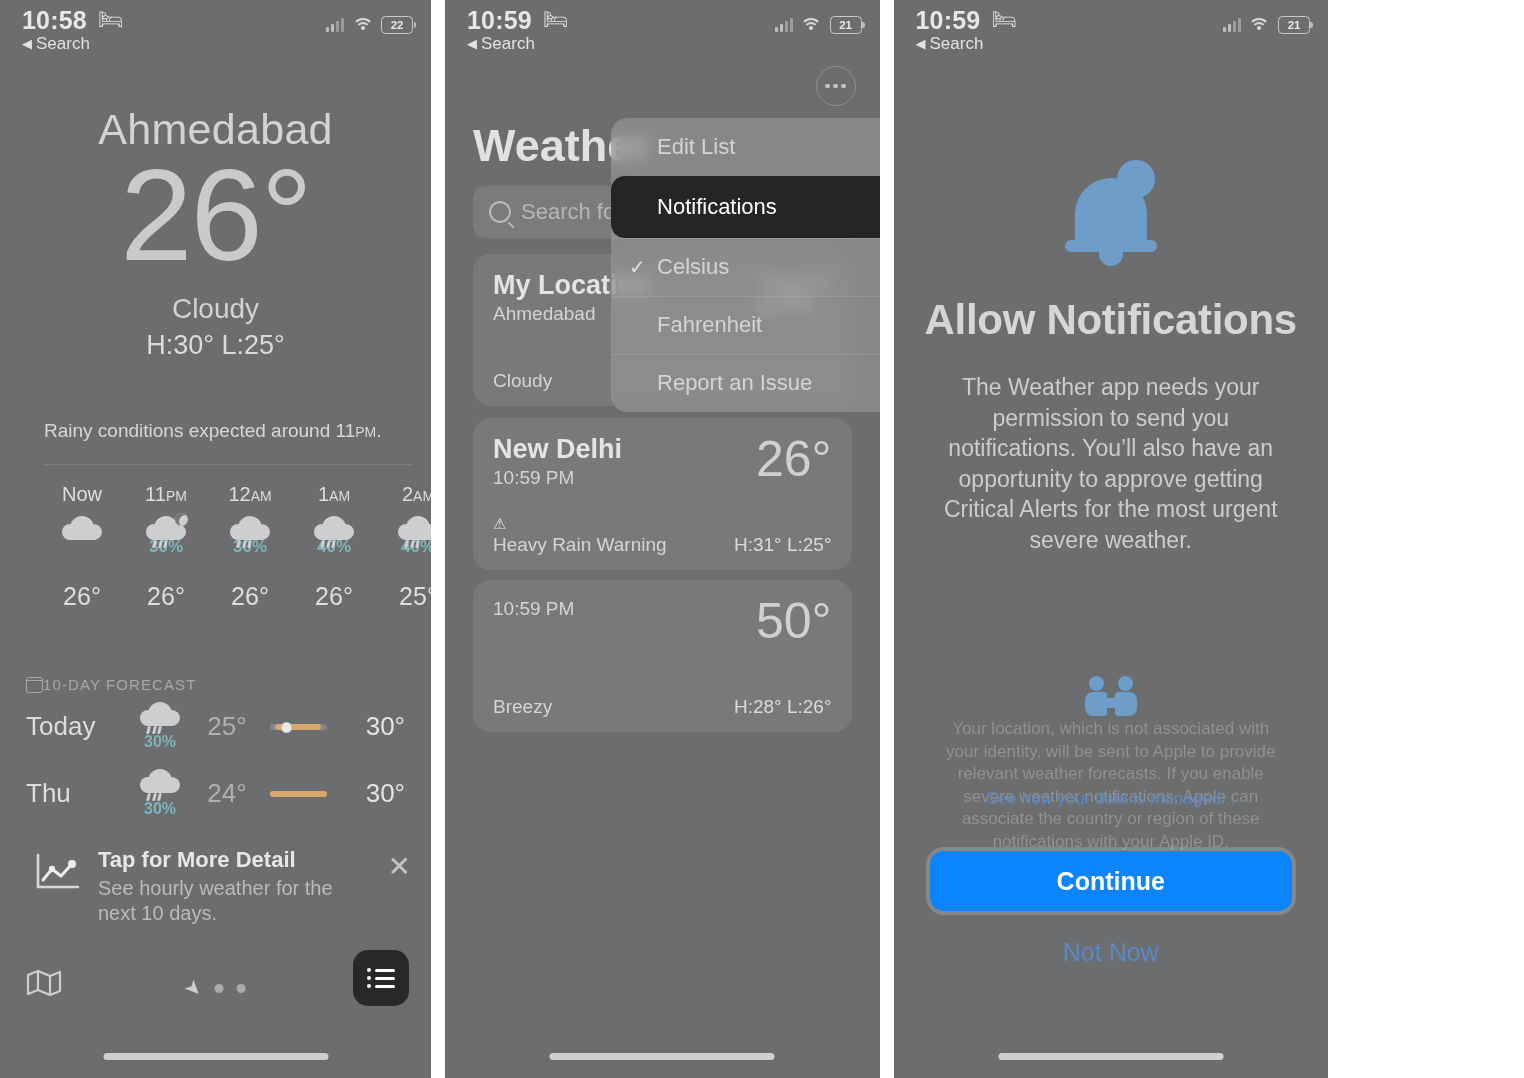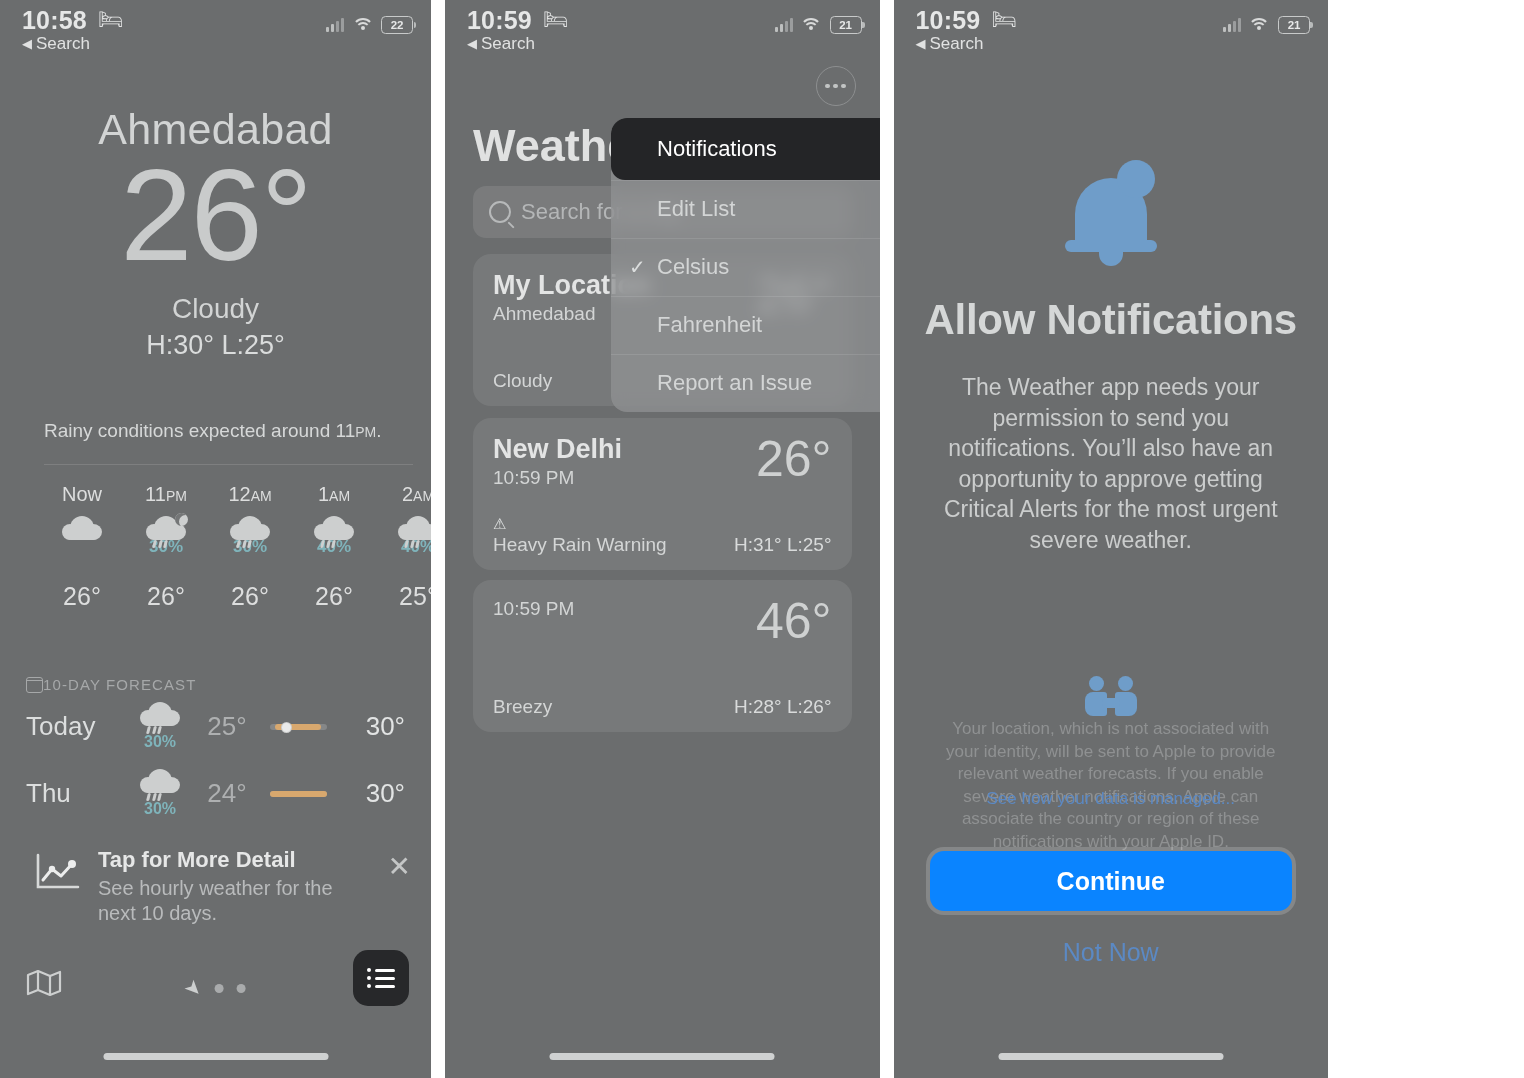--- a/index.html
+++ b/index.html
@@ -461,50 +461,50 @@
           <div class="cc-foot">
             <div class="warn">
               <span class="warnico">⚠</span>
               <span class="cc-cond">Heavy Rain Warning</span>
             </div>
             <div class="cc-hl">H:31°  L:25°</div>
           </div>
         </div>
         <div class="citycard cc-b">
           <div class="cc-sub">10:59 PM</div>
-          <div class="cc-temp">46°</div>
+          <div class="cc-temp">50°</div>
           <div class="cc-foot">
             <div class="warn">
               <span class="cc-cond">Breezy</span>
             </div>
             <div class="cc-hl">H:28°  L:26°</div>
           </div>
         </div>
       </div>
 
 
     <div class="ctxmenu" id="ctx-menu">
+        <div class="ctxitem">
+          <span class="ctx-left">
+            <span class="ctx-check"></span>
+            <span>Edit List</span>
+          </span>
+          <span class="pencil">✎</span>
+        </div>
         <div class="ctxitem sel">
           <span class="ctx-left">
             <span class="ctx-check"></span>
             <span>Notifications</span>
           </span>
           <span class="bell2">
             <span class="bd"></span>
             <span class="bb"></span>
             <span class="bc"></span>
             <span class="bdot"></span>
           </span>
-        </div>
-        <div class="ctxitem">
-          <span class="ctx-left">
-            <span class="ctx-check"></span>
-            <span>Edit List</span>
-          </span>
-          <span class="pencil">✎</span>
         </div>
         <div class="ctxitem">
           <span class="ctx-left">
             <span class="ctx-check">✓</span>
             <span>Celsius</span>
           </span>
           <span class="ctx-unit">°C</span>
         </div>
         <div class="ctxitem">
           <span class="ctx-left">

